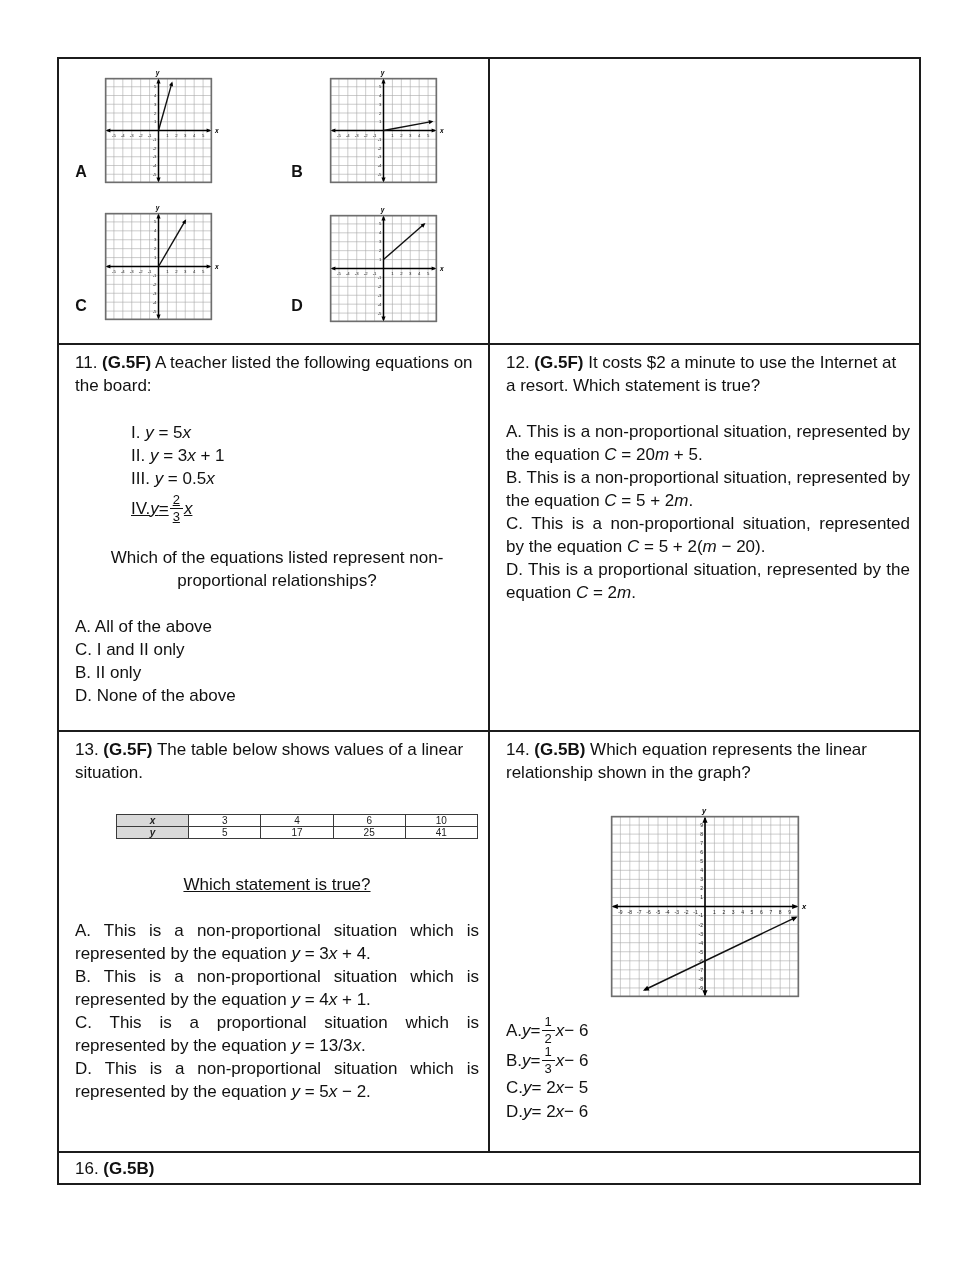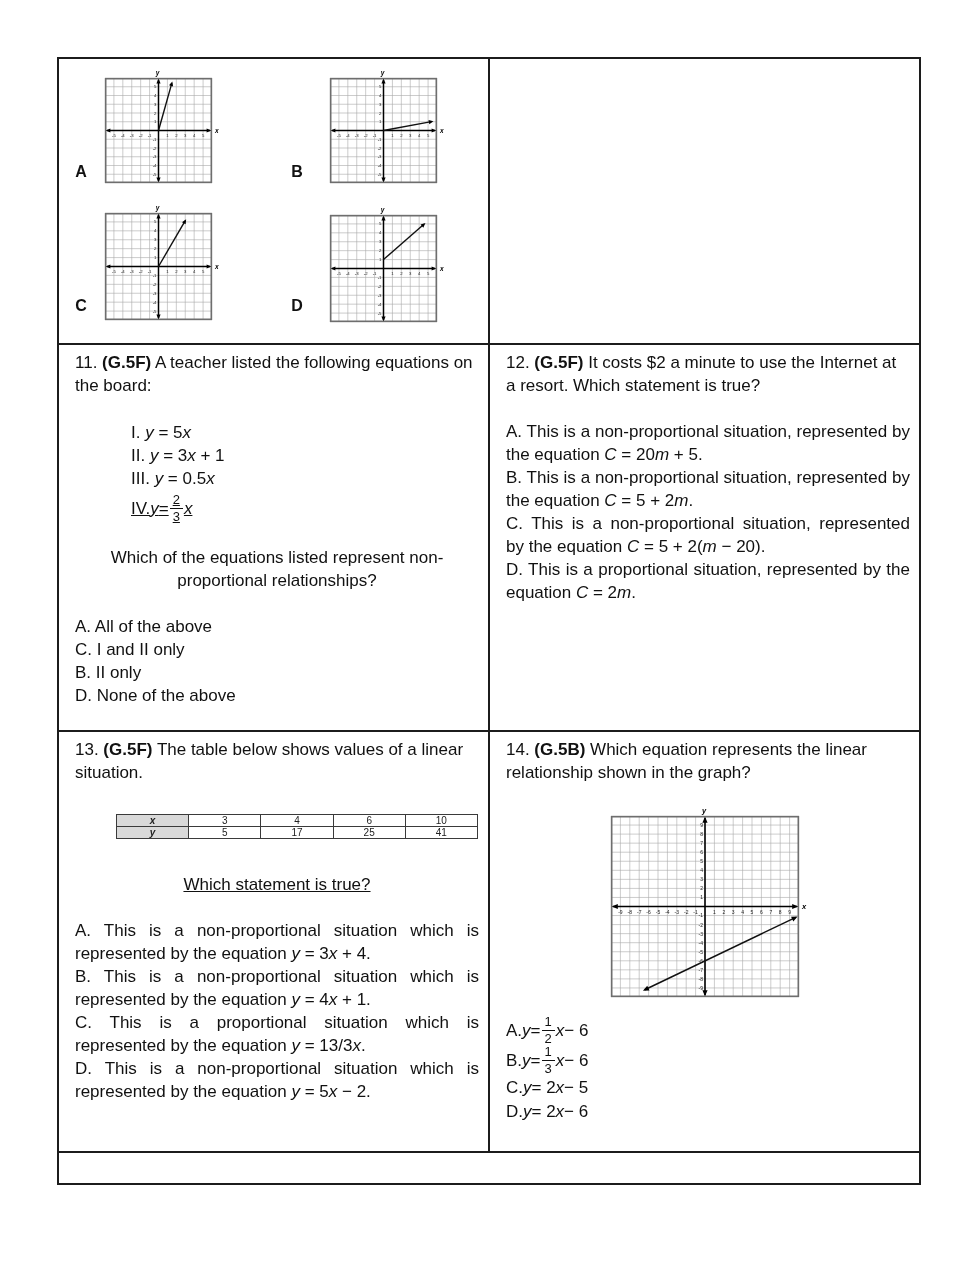--- a/index.html
+++ b/index.html
@@ -484,15 +484,18 @@
             </span><i>x</i> − 6</div>
         <div class="opt">B. <i>y</i> = <span class="frac">
               <span class="num">1</span>
               <span class="den">3</span>
             </span><i>x</i> − 6</div>
         <div class="opt">C. <i>y</i> = 2<i>x</i> − 5</div>
         <div class="opt">D. <i>y</i> = 2<i>x</i> − 6</div>
       </div>
     </div>
 
+    <div class="cell col2 row4">
+      <div class="qtext">16. <b>(G.5B)</b></div>
+    </div>
 
   </div>
 </div>
 
 </body></html>

